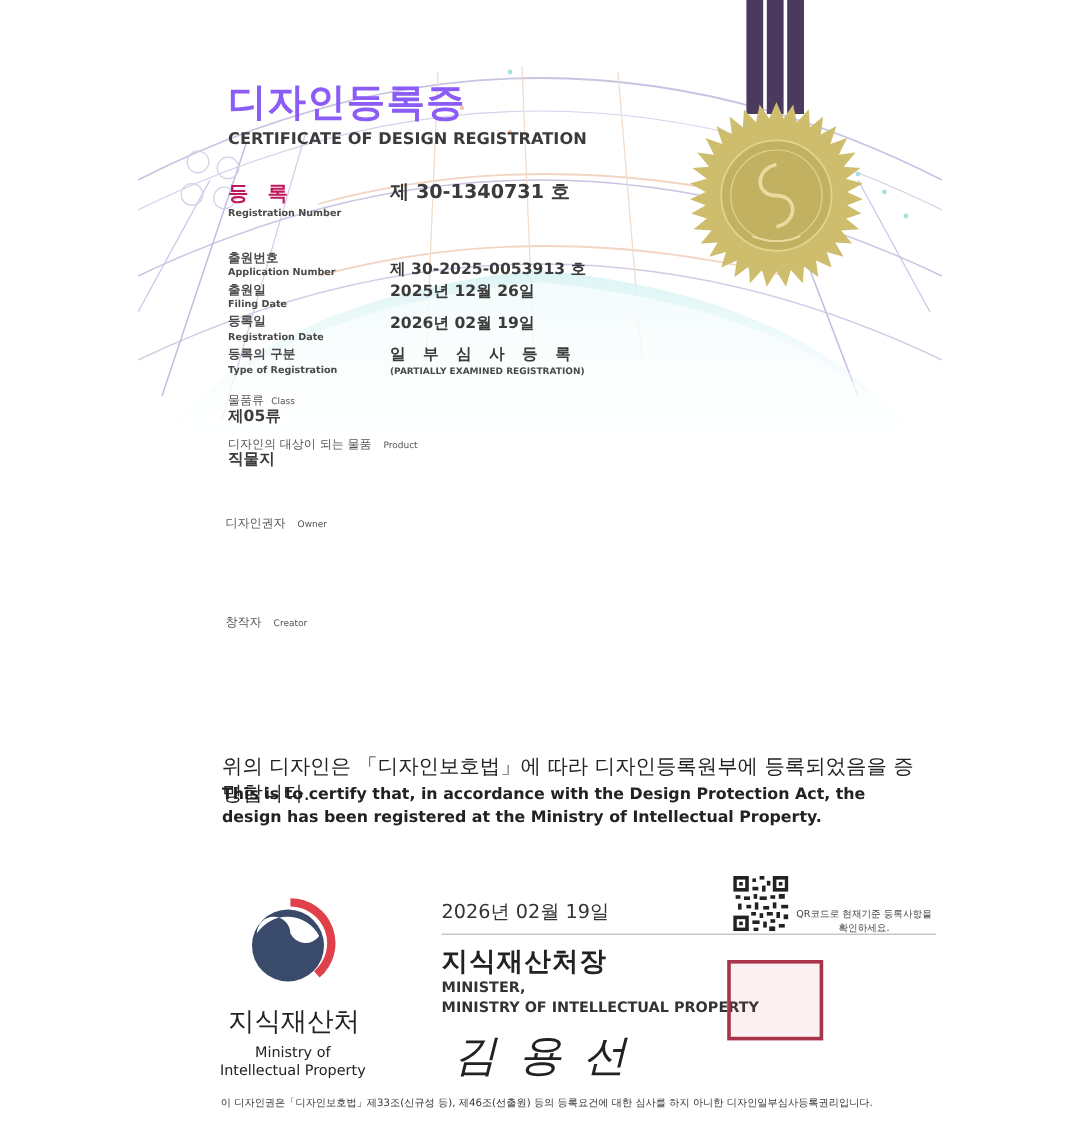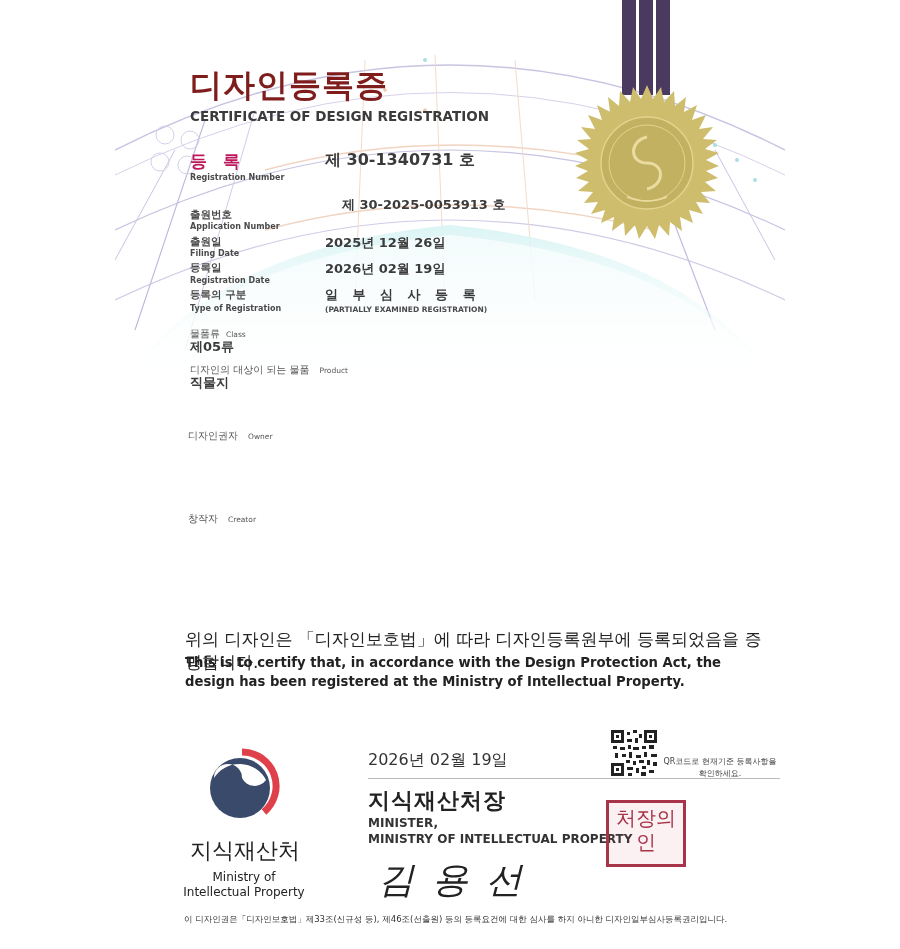--- a/index.html
+++ b/index.html
@@ -8,21 +8,21 @@
 
   .bg-art { position: absolute; left: 115px; top: 0; width: 670px; height: 400px; overflow: hidden; }
   .bg-art svg { position: absolute; left: 0; top: 0; }
 
   .ribbon { position: absolute; top: 0; width: 14px; height: 95px; background: #4a3a60; }
 
   .seal { position: absolute; left: 567px; top: 85px; width: 160px; height: 160px; }
 
   .abs { position: absolute; white-space: nowrap; }
 
-  .title-ko { left: 190px; top: 64px; font-size: 32px; font-weight: bold; color: #7f1d1d; letter-spacing: 1px; text-align: center; }
+  .title-ko { left: 190px; top: 64px; font-size: 32px; font-weight: bold; color: #8b5cf6; letter-spacing: 1px; text-align: center; }
   .title-en { left: 190px; top: 108px; font-size: 13.5px; font-weight: bold; color: #3b3b3b; }
 
   .lbl-ko-lg { font-size: 17px; font-weight: bold; color: #be185d; letter-spacing: 5px; }
   .lbl-ko { font-size: 10.5px; font-weight: bold; color: #4a4a4a; }
   .lbl-en { font-size: 8px; font-weight: bold; color: #4a4a4a; }
   .val-lg { font-size: 16px; font-weight: bold; color: #3b3b3b; }
   .val { font-size: 13px; font-weight: bold; color: #3b3b3b; }
   .val-sp { font-size: 13px; font-weight: bold; color: #3b3b3b; letter-spacing: 5px; }
   .val-note { font-size: 7.5px; font-weight: bold; color: #4a4a4a; }
 
@@ -122,21 +122,21 @@
 
 <div class="abs title-ko">디자인등록증</div>
 <div class="abs title-en">CERTIFICATE OF DESIGN REGISTRATION</div>
 
 <div class="abs lbl-ko-lg" style="left:190px; top:150px;">등 록</div>
 <div class="abs lbl-en" style="left:190px; top:173px;">Registration Number</div>
 <div class="abs val-lg" style="left:325px; top:150px;">제 30-1340731 호</div>
 
 <div class="abs lbl-ko" style="left:190px; top:208px;">출원번호</div>
 <div class="abs lbl-en" style="left:190px; top:222px;">Application Number</div>
-<div class="abs val" style="left:325px; top:196px;margin-left:17px;">제 30-2025-0053913 호</div>
+<div class="abs val" style="left:325px; top:215px;">제 30-2025-0053913 호</div>
 
 <div class="abs lbl-ko" style="left:190px; top:235px;">출원일</div>
 <div class="abs lbl-en" style="left:190px; top:249px;">Filing Date</div>
 <div class="abs val" style="left:325px; top:234px;">2025년 12월 26일</div>
 
 <div class="abs lbl-ko" style="left:190px; top:261px;">등록일</div>
 <div class="abs lbl-en" style="left:190px; top:276px;">Registration Date</div>
 <div class="abs val" style="left:325px; top:260px;">2026년 02월 19일</div>
 
 <div class="abs lbl-ko" style="left:190px; top:288px;">등록의 구분</div>
@@ -223,18 +223,17 @@
     </g>
   </svg>
 </div>
 <div class="abs qr-text">QR코드로 현재기준 등록사항을 확인하세요.</div>
 
 <div class="abs minister-ko">지식재산처장</div>
 <div class="abs minister-en1">MINISTER,</div>
 <div class="abs minister-en2">MINISTRY OF INTELLECTUAL PROPERTY</div>
 
 <div class="stamp">
-  <div>처장의인</div>
 </div>
 
 <div class="abs signature">김용선</div>
 
 <div class="abs footnote">이 디자인권은「디자인보호법」제33조(신규성 등), 제46조(선출원) 등의 등록요건에 대한 심사를 하지 아니한 디자인일부심사등록권리입니다.</div>
 
 </body></html>

